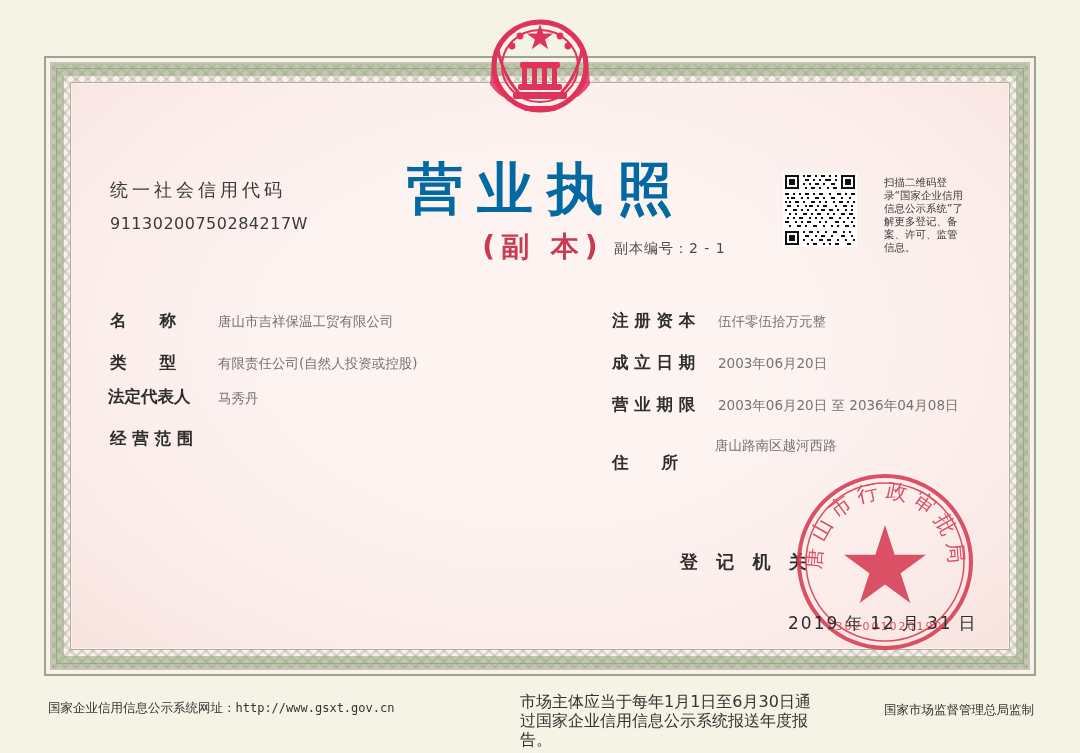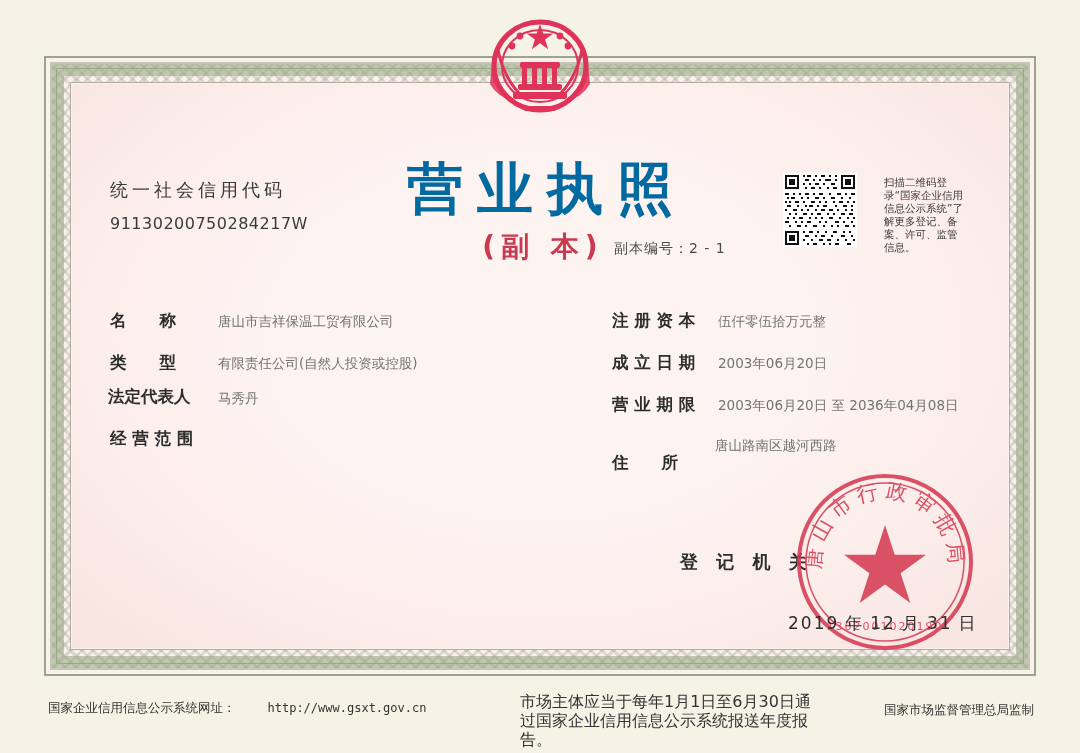--- a/index.html
+++ b/index.html
@@ -123,21 +123,21 @@
   
   .seal{
     position:absolute;left:793px;top:470px;width:185px;height:185px;
     opacity:.88;
   }
 
   
   .footer-left{
     position:absolute;left:48px;top:700px;font-size:12.5px;color:#333;
   }
-  .footer-left .url{font-family:"DejaVu Sans Mono","Liberation Mono",monospace;font-size:12px;margin-left:32px;}
+  .footer-left .url{font-family:"DejaVu Sans Mono","Liberation Mono",monospace;font-size:12px;}
   .footer-center{
     position:absolute;left:520px;top:692px;width:300px;font-size:16px;color:#333;line-height:19px;
   }
   .footer-right{
     position:absolute;right:46px;top:702px;font-size:12.5px;color:#333;
   }
 </style>
 </head>
 <body>
 

